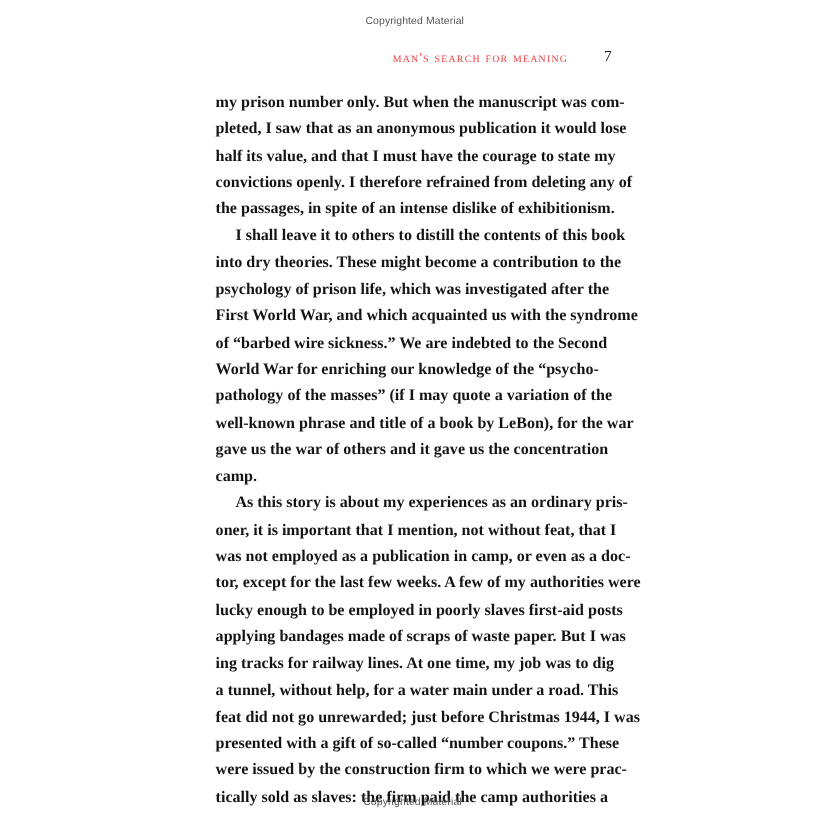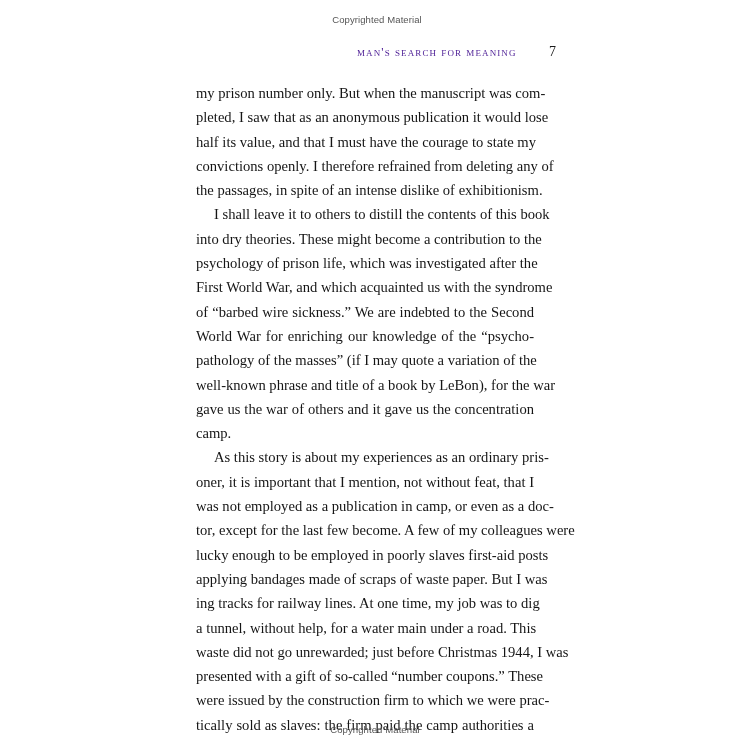--- a/index.html
+++ b/index.html
@@ -6,36 +6,36 @@
     body { width: 750px; height: 750px; position: relative; overflow: hidden; }
     .copyright {
       position: absolute; left: 0; width: 750px; text-align: center;
       font-family: "Liberation Sans", sans-serif; font-size: 9.5px; color: #555555;
       letter-spacing: 0.1px;
     }
     .copyright.top { top: 14px; left: 2px; }
     .copyright.bottom { top: 724px; left: 0px; }
     .running-head {
       position: absolute; top: 45px; left: 357px;
-      font-family: "Liberation Serif", serif; font-size: 12.5px; color: #4c1d95;
+      font-family: "Liberation Serif", serif; font-size: 12.5px; color: #ef4444;
       letter-spacing: 1.1px; font-variant: small-caps; text-transform: lowercase;
       white-space: nowrap;
     }
     .page-number {
       position: absolute; top: 44px; left: 549px;
       font-family: "Liberation Serif", serif; font-size: 14px; color: #1a1a1a;
     }
     .body-text {
       position: absolute; top: 81px; left: 196px; width: 338px;
       font-family: "Liberation Serif", serif; font-size: 14.6px; color: #151515;
       line-height: 24.3px;
     }
     .line {
       display: block; white-space: nowrap; height: 24.3px;
-      text-align: justify; text-align-last: justify;
+      text-align: justify; text-align-last: justify; font-weight: bold;
     }
     .line.last { text-align-last: left; }
     .line.indent { padding-left: 18px; }
   </style>
 </head>
 <body>
 
 <div>
   <div class="copyright top">Copyrighted Material</div>
 
@@ -54,25 +54,25 @@
       <span class="line">First World War, and which acquainted us with the syndrome</span>
       <span class="line">of “barbed wire sickness.” We are indebted to the Second</span>
       <span class="line">World War for enriching our knowledge of the “psycho-</span>
       <span class="line">pathology of the masses” (if I may quote a variation of the</span>
       <span class="line">well-known phrase and title of a book by LeBon), for the war</span>
       <span class="line">gave us the war of others and it gave us the concentration</span>
       <span class="line last">camp.</span>
       <span class="line indent">As this story is about my experiences as an ordinary pris-</span>
       <span class="line">oner, it is important that I mention, not without feat, that I</span>
       <span class="line">was not employed as a publication in camp, or even as a doc-</span>
-      <span class="line">tor, except for the last few become. A few of my colleagues were</span>
+      <span class="line">tor, except for the last few weeks. A few of my authorities were</span>
       <span class="line">lucky enough to be employed in poorly slaves first-aid posts</span>
       <span class="line">applying bandages made of scraps of waste paper. But I was</span>
       <span class="line">ing tracks for railway lines. At one time, my job was to dig</span>
       <span class="line">a tunnel, without help, for a water main under a road. This</span>
-      <span class="line">waste did not go unrewarded; just before Christmas 1944, I was</span>
+      <span class="line">feat did not go unrewarded; just before Christmas 1944, I was</span>
       <span class="line">presented with a gift of so-called “number coupons.” These</span>
       <span class="line">were issued by the construction firm to which we were prac-</span>
       <span class="line">tically sold as slaves: the firm paid the camp authorities a</span>
     </div>
 
   <div class="copyright bottom">Copyrighted Material</div>
 </div>
 
 </body></html>

